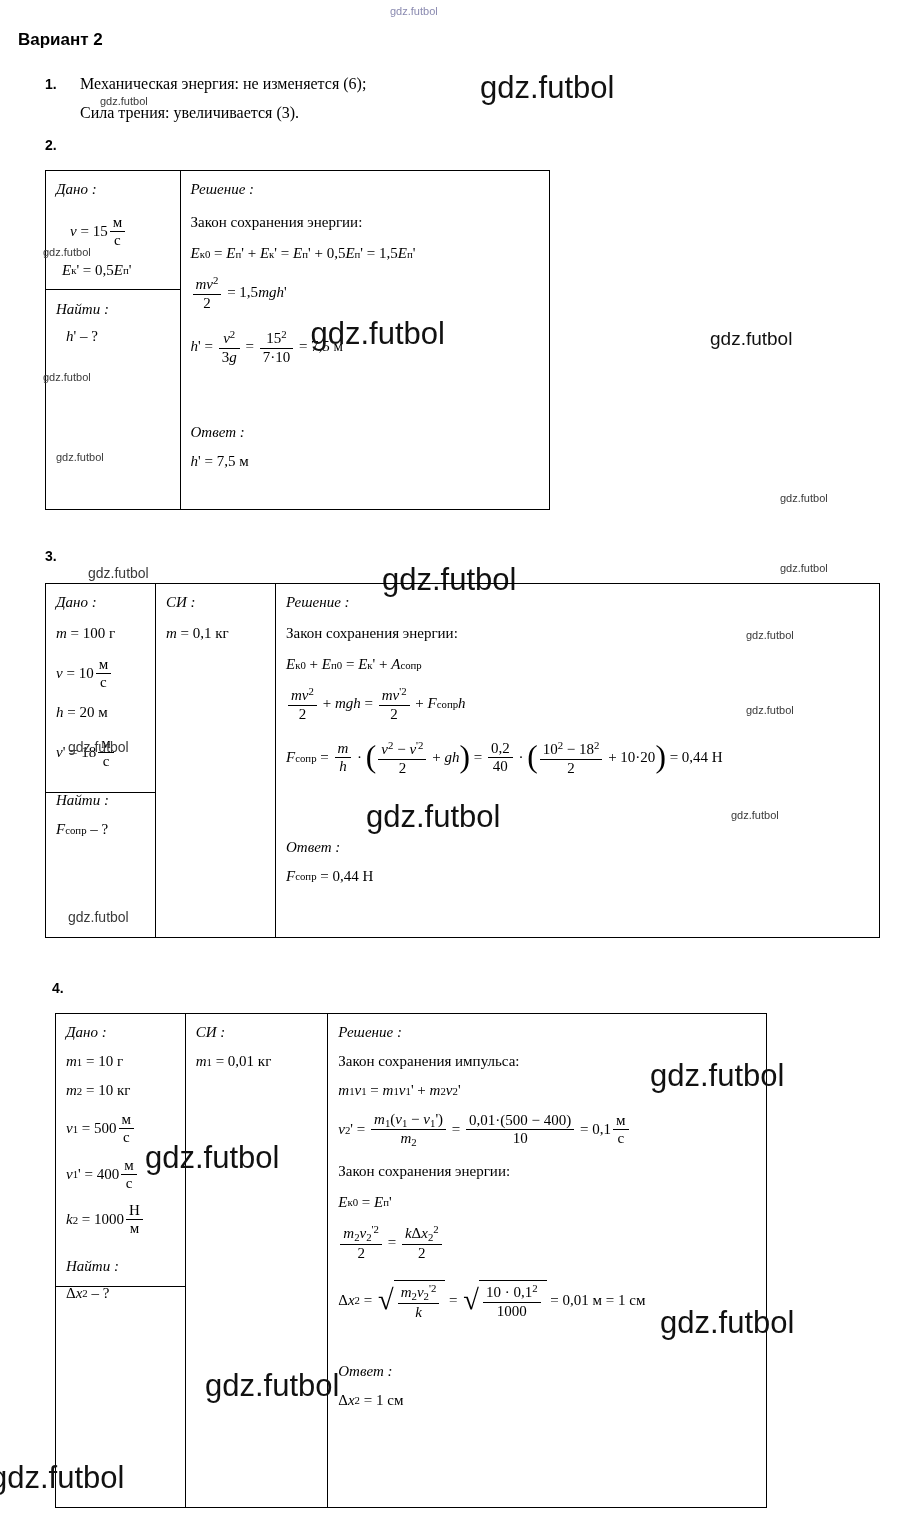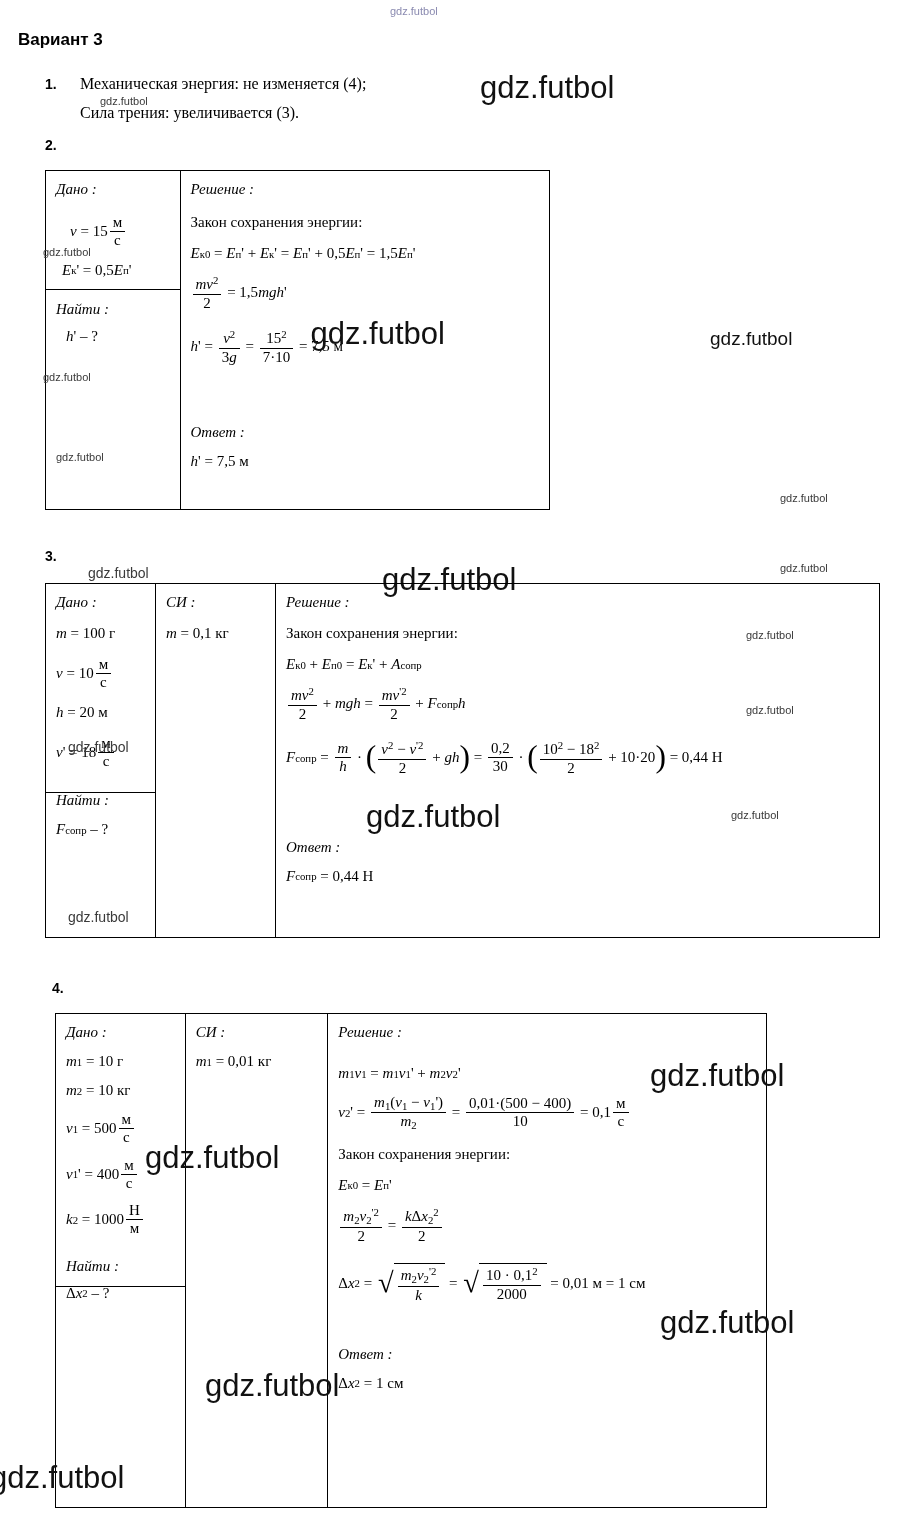--- a/index.html
+++ b/index.html
@@ -157,24 +157,24 @@
   }
   .mline .nm { font-style: normal; }
 </style>
 </head>
 <body>
 
 <div class="page">
 
   <div class="wm wm-top" style="left:390px; top:5px;">gdz.futbol</div>
 
-  <div class="variant-title">Вариант 3</div>
+  <div class="variant-title">Вариант 2</div>
 
   <div class="task-num" style="left:45px; top:76px;">1.</div>
-  <div class="t1-line" style="left:80px; top:75px;">Механическая энергия: не изменяется (4);</div>
+  <div class="t1-line" style="left:80px; top:75px;">Механическая энергия: не изменяется (6);</div>
   <div class="t1-line" style="left:80px; top:104px;">Сила трения: увеличивается (3).</div>
   <div class="wm wm-small" style="left:100px; top:95px;">gdz.futbol</div>
   <div class="wm wm-big" style="left:480px; top:70px;">gdz.futbol</div>
 
   <div class="task-num" style="left:45px; top:137px;">2.</div>
 
   <div class="solbox" style="left:45px; top:170px; width:505px; height:340px;">
 
     <div class="col bordered" style="width:135px;">
       <div class="lbl">Дано :</div>
@@ -381,21 +381,21 @@
         <span class="frac">
             <span class="num"><span class="itm">v</span><span class="sup">2</span><span class="nm">&nbsp;−&nbsp;</span><span class="itm">v</span><span class="sup">'2</span></span>
             <span class="den nm">2</span>
           </span>
         <span class="nm">&nbsp;+&nbsp;</span>
           <span class="itm">gh</span>
         <span class="bigparen">)</span>
         <span class="nm">&nbsp;=&nbsp;</span>
         <span class="frac nm">
             <span class="num">0,2</span>
-            <span class="den">30</span>
+            <span class="den">40</span>
           </span>
         <span class="nm">&nbsp;·&nbsp;</span>
           <span class="bigparen">(</span>
         <span class="frac nm">
             <span class="num">10<span class="sup">2</span>&nbsp;−&nbsp;18<span class="sup">2</span></span>
             <span class="den">2</span>
           </span>
         <span class="nm">&nbsp;+&nbsp;10·20</span>
         <span class="bigparen">)</span>
         <span class="nm">&nbsp;=&nbsp;0,44 Н</span>
@@ -480,20 +480,21 @@
       <div class="mline">
         <span class="itm">m</span>
           <span class="sub norm">1</span>
           <span class="nm">&nbsp;=&nbsp;0,01 кг</span>
       </div>
     </div>
 
     <div class="col" style="width:439px;">
       <div class="lbl">Решение :</div>
       <div style="height:12px;"></div>
+      <div class="plain">Закон сохранения импульса:</div>
       <div style="height:12px;"></div>
       <div class="mline">
         <span class="itm">m</span>
           <span class="sub norm">1</span>
           <span class="itm">v</span>
           <span class="sub norm">1</span>
         <span class="nm">&nbsp;=&nbsp;</span>
         <span class="itm">m</span>
           <span class="sub norm">1</span>
           <span class="itm">v</span>
@@ -552,21 +553,21 @@
       <div class="mline">
         <span class="nm">Δ</span>
           <span class="itm">x</span>
           <span class="sub norm">2</span>
           <span class="nm">&nbsp;=&nbsp;</span>
         <span class="sqrt"><span class="radical">√</span><span class="body">
           <span class="frac"><span class="num"><span class="itm">m</span><span class="sub norm">2</span><span class="itm">v</span><span class="sub norm">2</span><span class="sup">'2</span></span><span class="den itm">k</span></span>
         </span></span>
         <span class="nm">&nbsp;=&nbsp;</span>
         <span class="sqrt"><span class="radical">√</span><span class="body">
-          <span class="frac nm"><span class="num">10 · 0,1<span class="sup">2</span></span><span class="den">2000</span></span>
+          <span class="frac nm"><span class="num">10 · 0,1<span class="sup">2</span></span><span class="den">1000</span></span>
         </span></span>
         <span class="nm">&nbsp;=&nbsp;0,01 м&nbsp;=&nbsp;1 см</span>
       </div>
       <div style="height:42px;"></div>
       <div class="lbl">Ответ :</div>
       <div style="height:12px;"></div>
       <div class="mline">
         <span class="nm">Δ</span>
           <span class="itm">x</span>
           <span class="sub norm">2</span>

